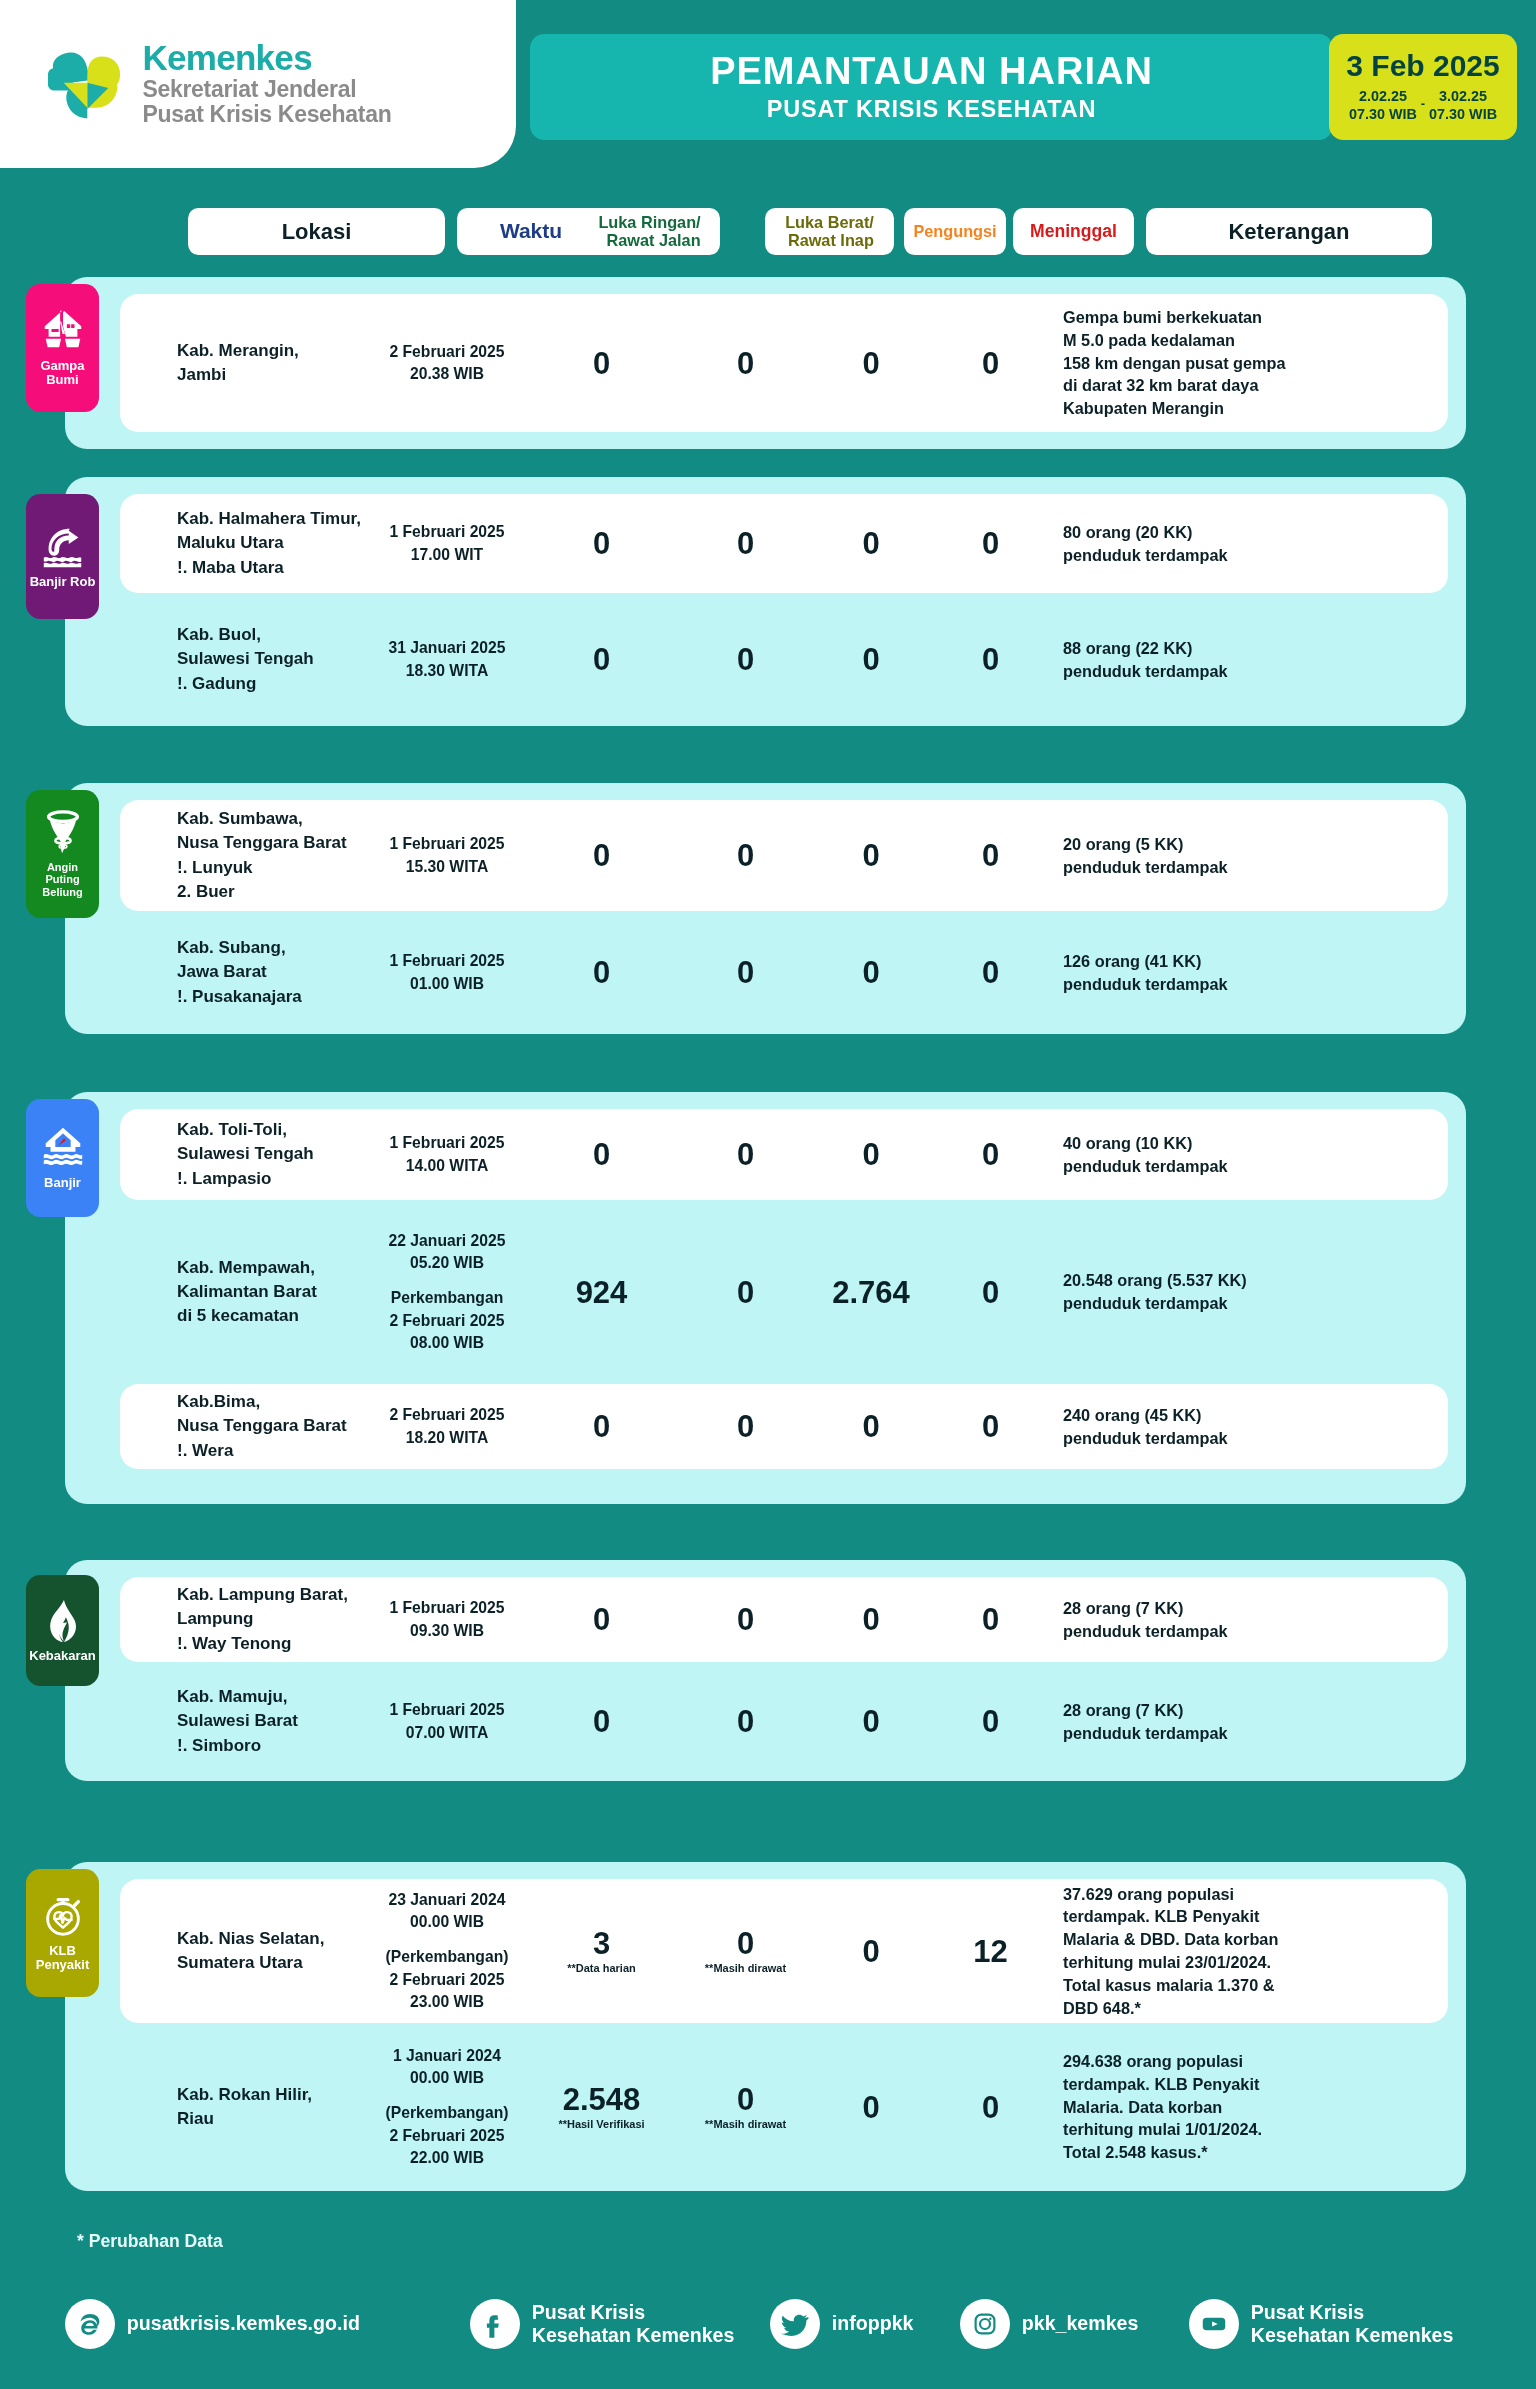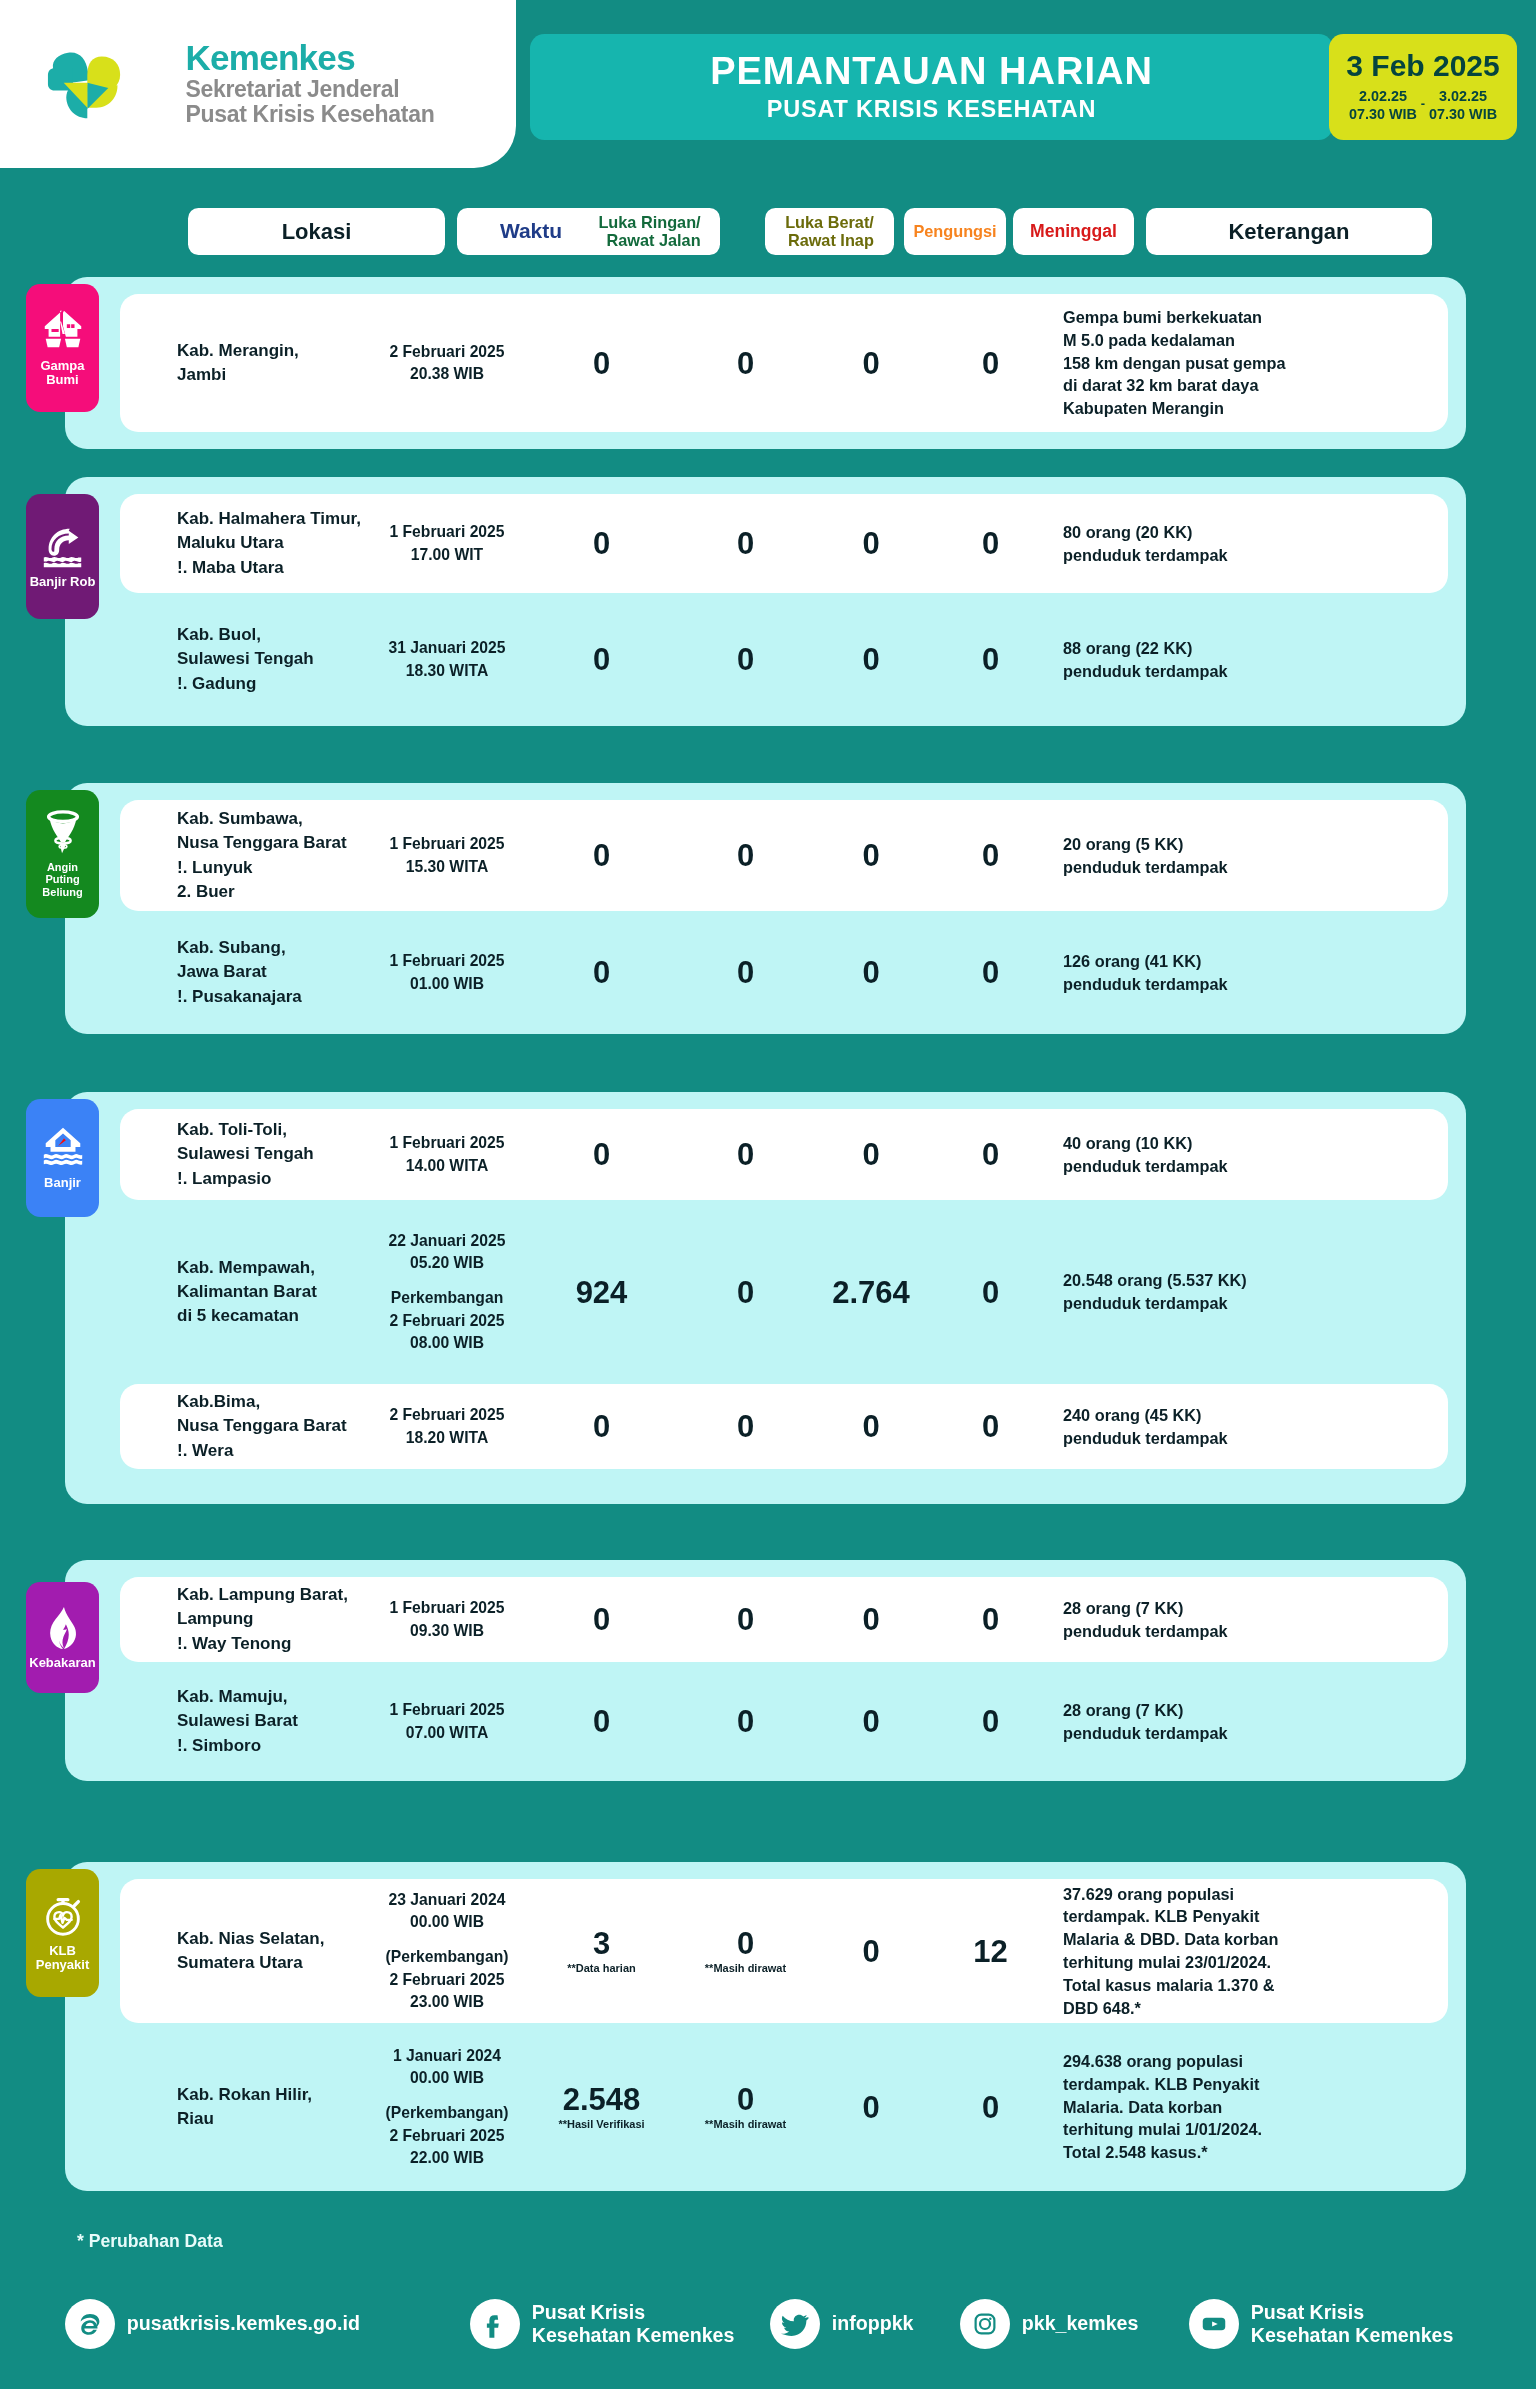--- a/index.html
+++ b/index.html
@@ -13,21 +13,21 @@
 
   
   .header { position: relative; height: 178px; }
   .logo-panel {
     position: absolute; left: 0; top: 0;
     width: 516px; height: 168px;
     background: #ffffff;
     border-bottom-right-radius: 42px;
     display: flex; align-items: center;
   }
-  .logo-wrap { display: flex; align-items: center; padding-left: 44px; gap: 43px; }
+  .logo-wrap { display: flex; align-items: center; padding-left: 44px; }
   .logo-mark { width: 84px; height: 84px; flex: 0 0 84px; }
   .logo-text { margin-left: 14.4px; }
   .logo-title {
     font-size: 35px; font-weight: bold; color: #1CADA8;
     letter-spacing: -0.7px; line-height: 1.05;
   }
   .logo-sub {
     font-size: 23px; color: #8b8b8b; font-weight: bold;
     line-height: 1.12; letter-spacing: -0.3px;
   }
@@ -579,21 +579,21 @@
       </div>
         <div class="cell c-num c-n4">
         <div class="num-val">0</div>
 
       </div>
         <div class="cell c-ket">
           <div>28 orang (7 KK)</div>
           <div>penduduk terdampak</div>
         </div>
       </div>
-      <div class="badge" style="top:22px;height:111px;background:#a21caf">
+      <div class="badge" style="top:15px;height:111px;background:#14532d">
       <span class="badge-icon"><svg viewBox="0 0 100 100" width="48" height="48" fill="#fff">
             <path d="M52 6 C44 22 36 28 30 38 C24 48 22 58 24 68 C27 82 38 92 50 94 C42 84 40 74 44 64 C47 56 54 50 56 42 C60 50 62 56 62 64 C62 74 58 84 52 94 C66 90 76 78 77 64 C78 50 70 42 64 32 C58 22 54 14 52 6 Z M46 52 C42 60 40 68 42 76 C43 82 47 88 52 92 C48 84 48 76 51 68 C53 62 57 58 58 52 C56 54 50 54 46 52 Z"></path>
           </svg></span>
       <span class="badge-label">
         <span>Kebakaran</span>
       </span>
     </div>
     </div>
     <div class="group" style="top: 1862px; height: 329px;">
       <div class="row white" style="top:17px;height:144px">

